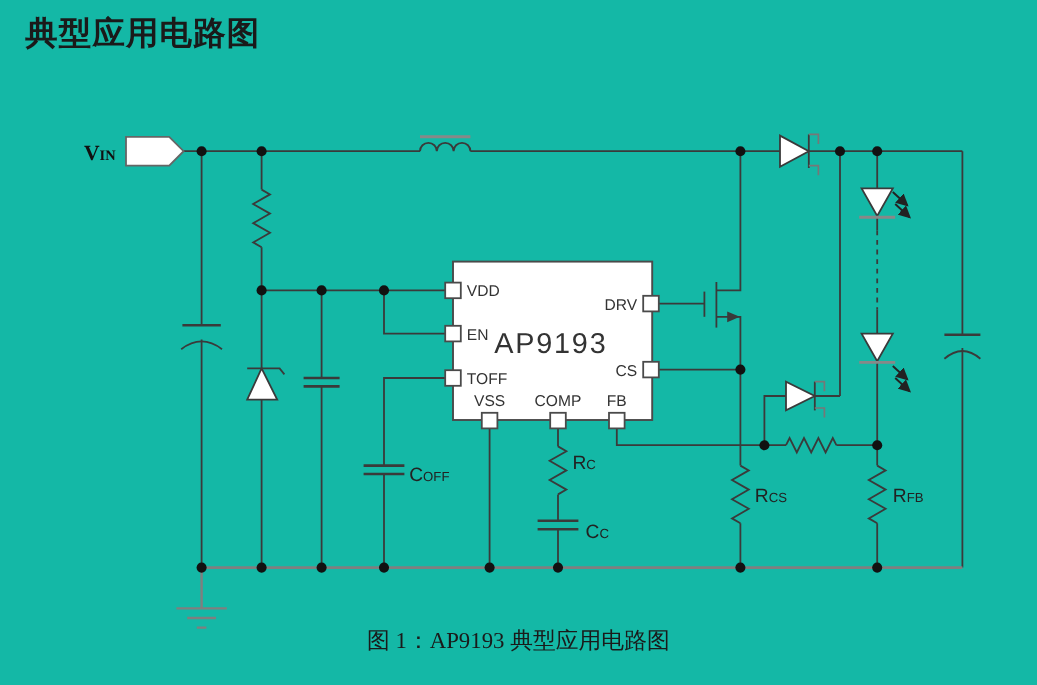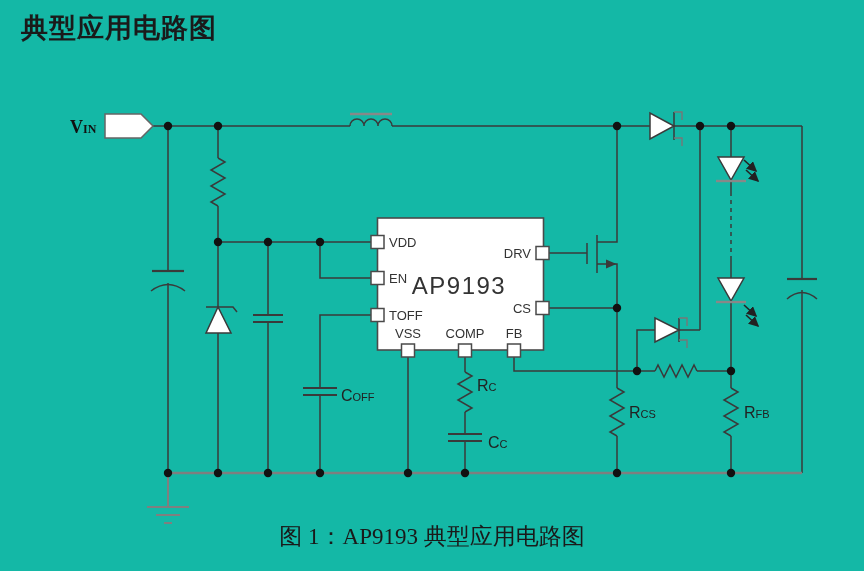--- a/index.html
+++ b/index.html
@@ -7,21 +7,21 @@
     --dot:#111111; --text:#1a1a1a; --pin_text:#333333; --hook:#777777;
   }
   html,body{margin:0;padding:0;background:#ffffff;}
   .page{position:relative;width:864px;height:571px;background:#14b8a6;overflow:hidden;
         font-family:"Liberation Sans",sans-serif;}
   .doc-title{position:absolute;left:21px;top:10px;margin:0;
              font-family:"Liberation Serif",serif;font-weight:bold;
              font-size:27px;letter-spacing:1px;color:var(--text);}
   .schematic{position:absolute;left:0;top:0;}
   .caption{position:absolute;left:0;top:521px;width:864px;text-align:center;
-           font-family:"Liberation Serif",serif;font-size:23px;color:var(--text);}
+           font-family:"Liberation Serif",serif;font-size:19px;color:var(--text);}
   
   .w{stroke:var(--wire);stroke-width:1.5;fill:none;}
   .bus{stroke:var(--bus);stroke-width:2.4;fill:none;}
   .gnd{stroke:var(--bus);stroke-width:2;fill:none;}
   .dash{stroke:var(--wire);stroke-width:1.5;fill:none;stroke-dasharray:4 4;}
   .body{stroke:var(--wire);stroke-width:1.5;fill:#ffffff;}
   .plate{stroke:var(--wire);stroke-width:2.2;fill:none;}
   .bar-gray{stroke:#888888;stroke-width:2.4;fill:none;}
   .hook{stroke:var(--hook);stroke-width:1.4;fill:none;}
   .dot{fill:var(--dot);stroke:none;}

